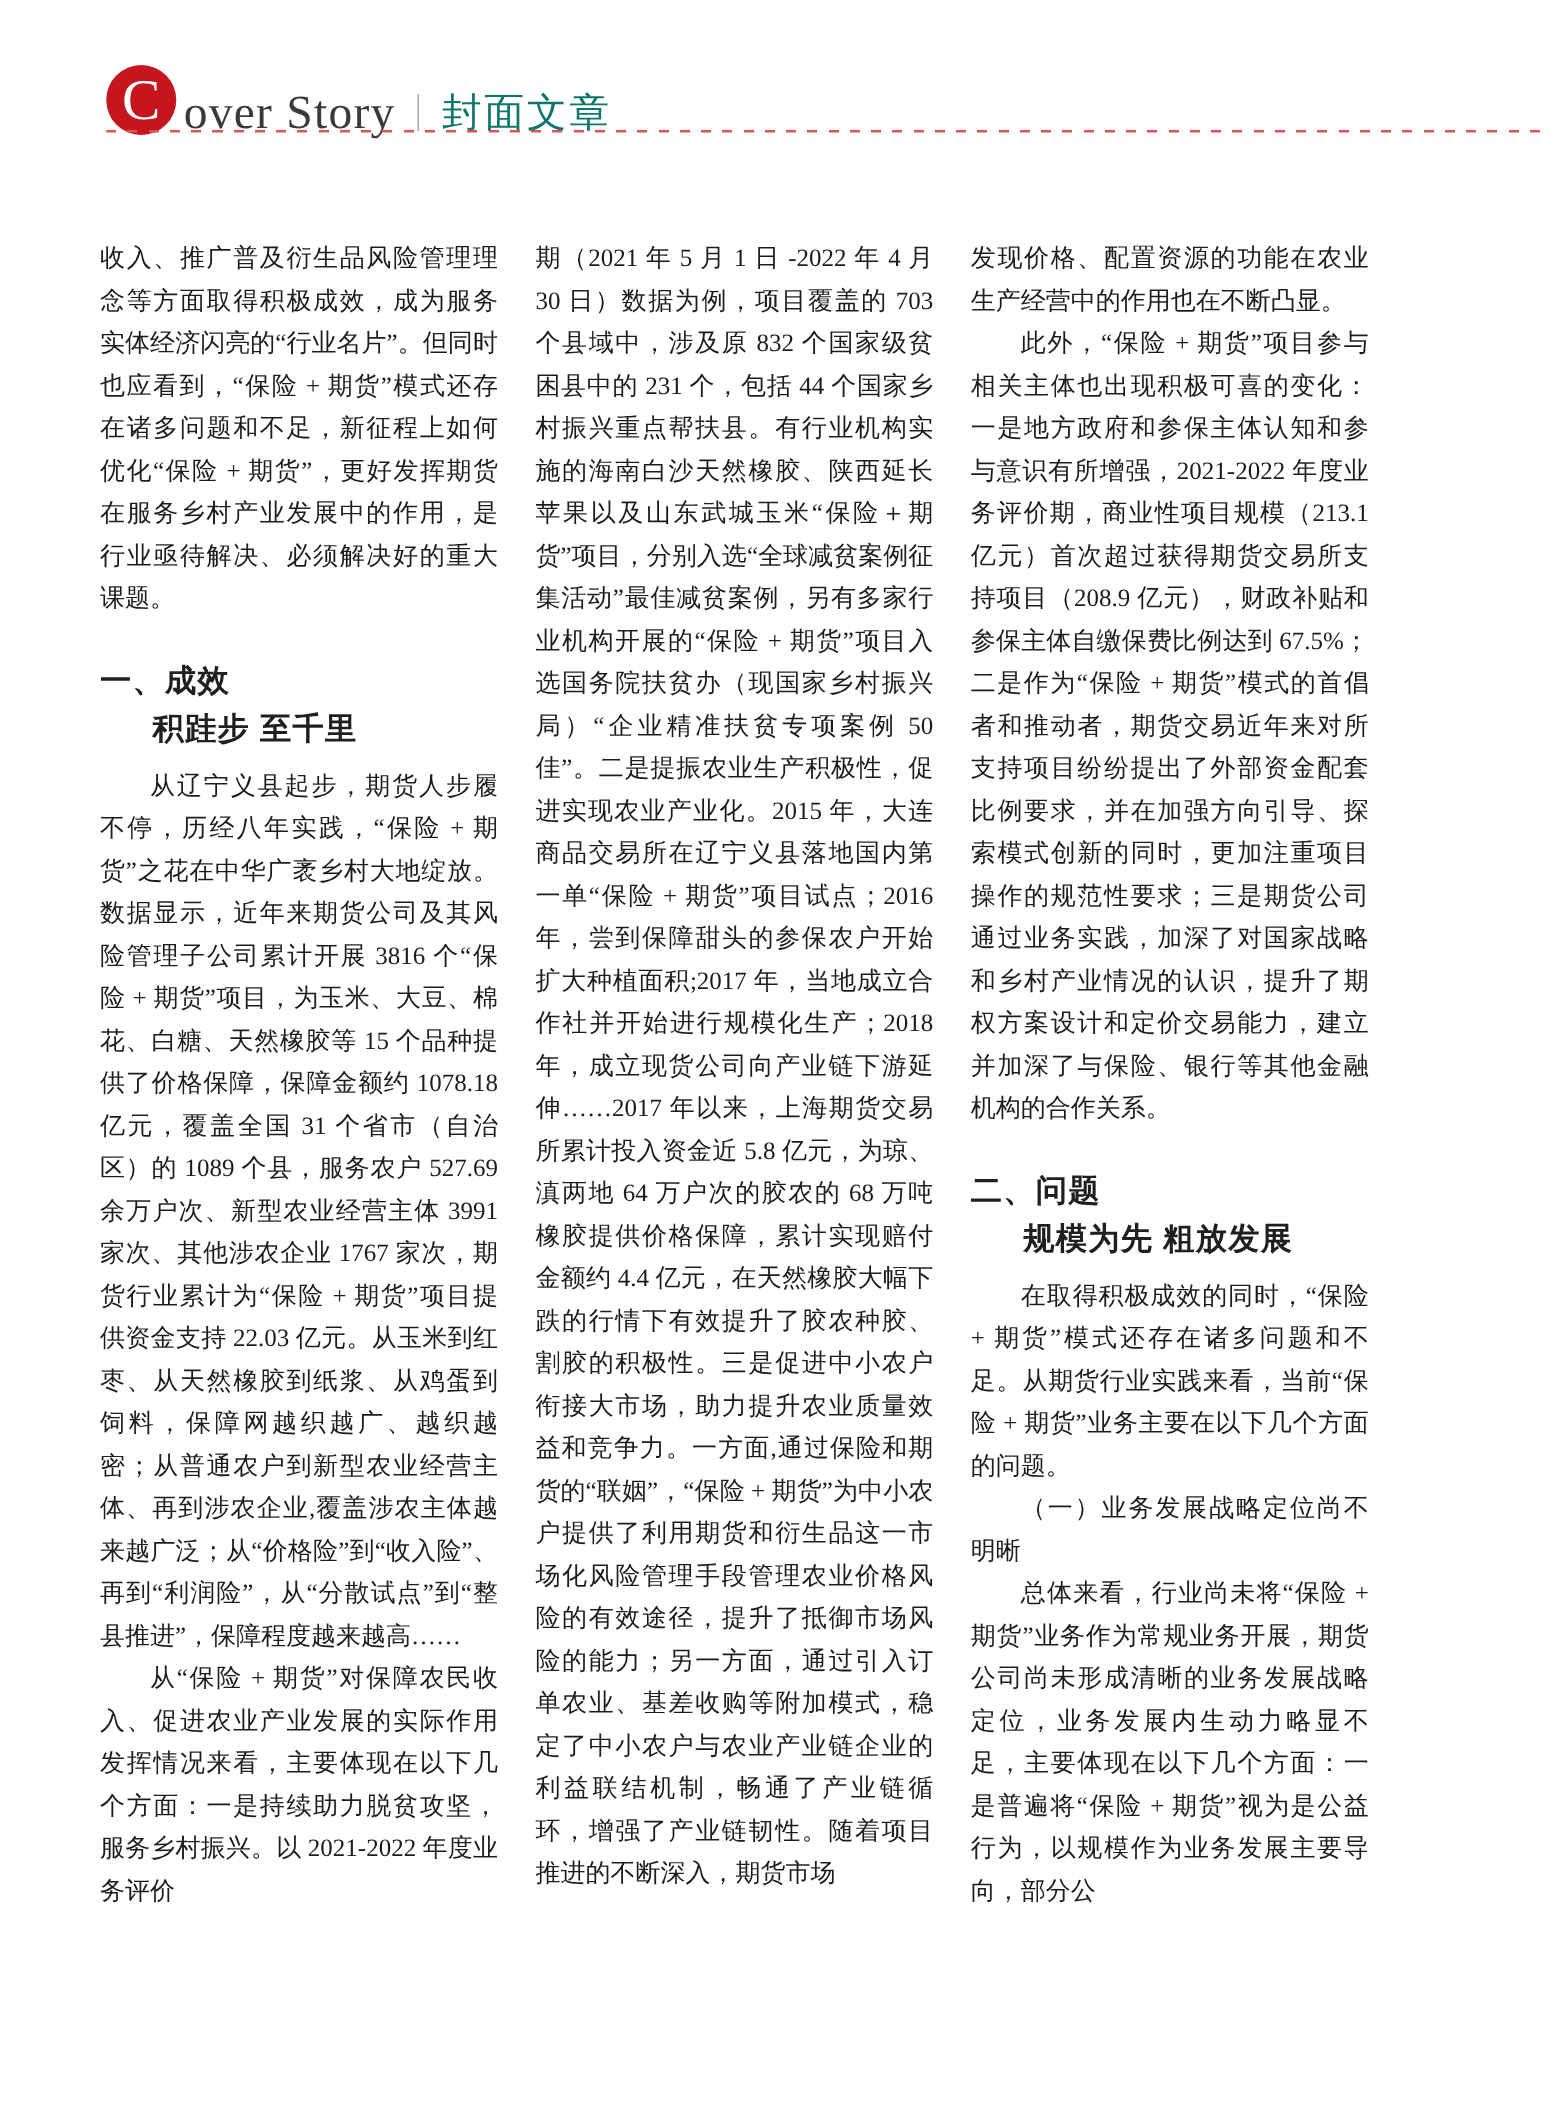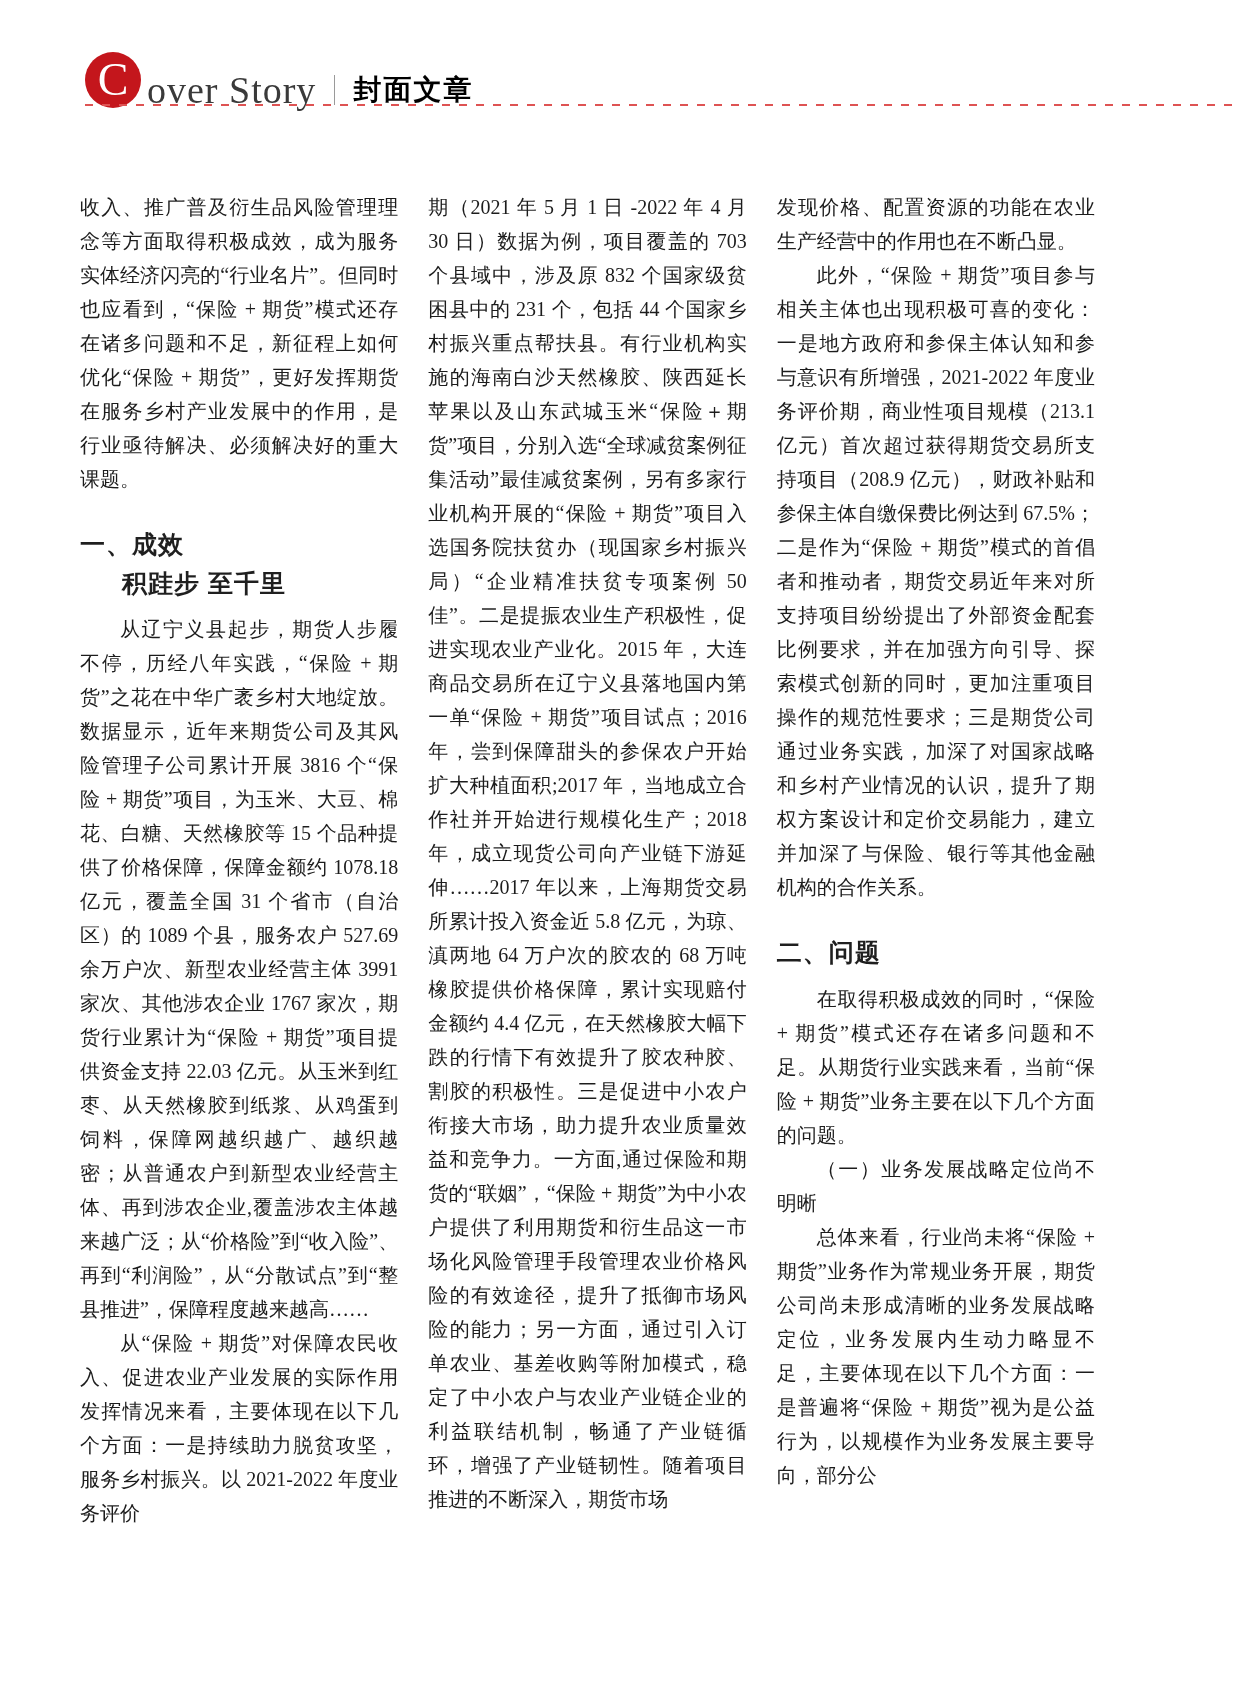--- a/index.html
+++ b/index.html
@@ -42,23 +42,23 @@
     line-height:34px;
     padding-bottom:1px;
   }
   .header .sep{
     width:1px;height:30px;
     background:#9a9a9a;
     margin:0 4px 3px 4px;
   }
   .header .zh{
     font-family:"Liberation Sans","DejaVu Sans",sans-serif;
-    font-weight:bold;
-    font-size:28px;
-    color:#000000;
+    font-weight:normal;
+    font-size:32px;
+    color:#0f766e;
     line-height:32px;
     padding-bottom:2px;
     letter-spacing:2px;
   }
   .rule{
     position:absolute;
     left:85px;
     right:0;
     top:104px;
     height:2px;
@@ -89,21 +89,21 @@
   .col p.bold{font-weight:normal;}
   .col h2{
     margin:30px 0 10px 0;
     font-family:"Liberation Sans","DejaVu Sans",sans-serif;
     font-weight:bold;
     font-size:25px;
     line-height:38px;
     color:#1f1f1f;
     letter-spacing:1px;
   }
-  .col h2 .h-line1{display:block;font-family:Liberation Serif, serif;}
+  .col h2 .h-line1{display:block;}
   .col h2 .h-line2{display:block;padding-left:42px;}
   
   .footer{
     position:absolute;
     left:80px;
     top:1586px;
     display:flex;
     align-items:baseline;
     gap:18px;
     color:#5f5f5f;
@@ -141,20 +141,21 @@
 
     <section class="col">
       <p class="cont">期（2021 年 5 月 1 日 -2022 年 4 月 30 日）数据为例，项目覆盖的 703 个县域中，涉及原 832 个国家级贫困县中的 231 个，包括 44 个国家乡村振兴重点帮扶县。有行业机构实施的海南白沙天然橡胶、陕西延长苹果以及山东武城玉米“保险＋期货”项目，分别入选“全球减贫案例征集活动”最佳减贫案例，另有多家行业机构开展的“保险 + 期货”项目入选国务院扶贫办（现国家乡村振兴局）“企业精准扶贫专项案例 50 佳”。二是提振农业生产积极性，促进实现农业产业化。2015 年，大连商品交易所在辽宁义县落地国内第一单“保险 + 期货”项目试点；2016 年，尝到保障甜头的参保农户开始扩大种植面积;2017 年，当地成立合作社并开始进行规模化生产；2018 年，成立现货公司向产业链下游延伸……2017 年以来，上海期货交易所累计投入资金近 5.8 亿元，为琼、滇两地 64 万户次的胶农的 68 万吨橡胶提供价格保障，累计实现赔付金额约 4.4 亿元，在天然橡胶大幅下跌的行情下有效提升了胶农种胶、割胶的积极性。三是促进中小农户衔接大市场，助力提升农业质量效益和竞争力。一方面,通过保险和期货的“联姻”，“保险 + 期货”为中小农户提供了利用期货和衍生品这一市场化风险管理手段管理农业价格风险的有效途径，提升了抵御市场风险的能力；另一方面，通过引入订单农业、基差收购等附加模式，稳定了中小农户与农业产业链企业的利益联结机制，畅通了产业链循环，增强了产业链韧性。随着项目推进的不断深入，期货市场</p>
     </section>
 
     <section class="col">
       <p class="cont">发现价格、配置资源的功能在农业生产经营中的作用也在不断凸显。</p>
       <p>此外，“保险 + 期货”项目参与相关主体也出现积极可喜的变化：一是地方政府和参保主体认知和参与意识有所增强，2021-2022 年度业务评价期，商业性项目规模（213.1 亿元）首次超过获得期货交易所支持项目（208.9 亿元），财政补贴和参保主体自缴保费比例达到 67.5%；二是作为“保险 + 期货”模式的首倡者和推动者，期货交易近年来对所支持项目纷纷提出了外部资金配套比例要求，并在加强方向引导、探索模式创新的同时，更加注重项目操作的规范性要求；三是期货公司通过业务实践，加深了对国家战略和乡村产业情况的认识，提升了期权方案设计和定价交易能力，建立并加深了与保险、银行等其他金融机构的合作关系。</p>
       <h2>
         <span class="h-line1">二、问题</span>
+        <span class="h-line2">规模为先  粗放发展</span>
       </h2>
       <p>在取得积极成效的同时，“保险 + 期货”模式还存在诸多问题和不足。从期货行业实践来看，当前“保险 + 期货”业务主要在以下几个方面的问题。</p>
       <p class="bold">（一）业务发展战略定位尚不明晰</p>
       <p>总体来看，行业尚未将“保险 + 期货”业务作为常规业务开展，期货公司尚未形成清晰的业务发展战略定位，业务发展内生动力略显不足，主要体现在以下几个方面：一是普遍将“保险 + 期货”视为是公益行为，以规模作为业务发展主要导向，部分公</p>
     </section>
 
   </main>
 
 
 </div>

